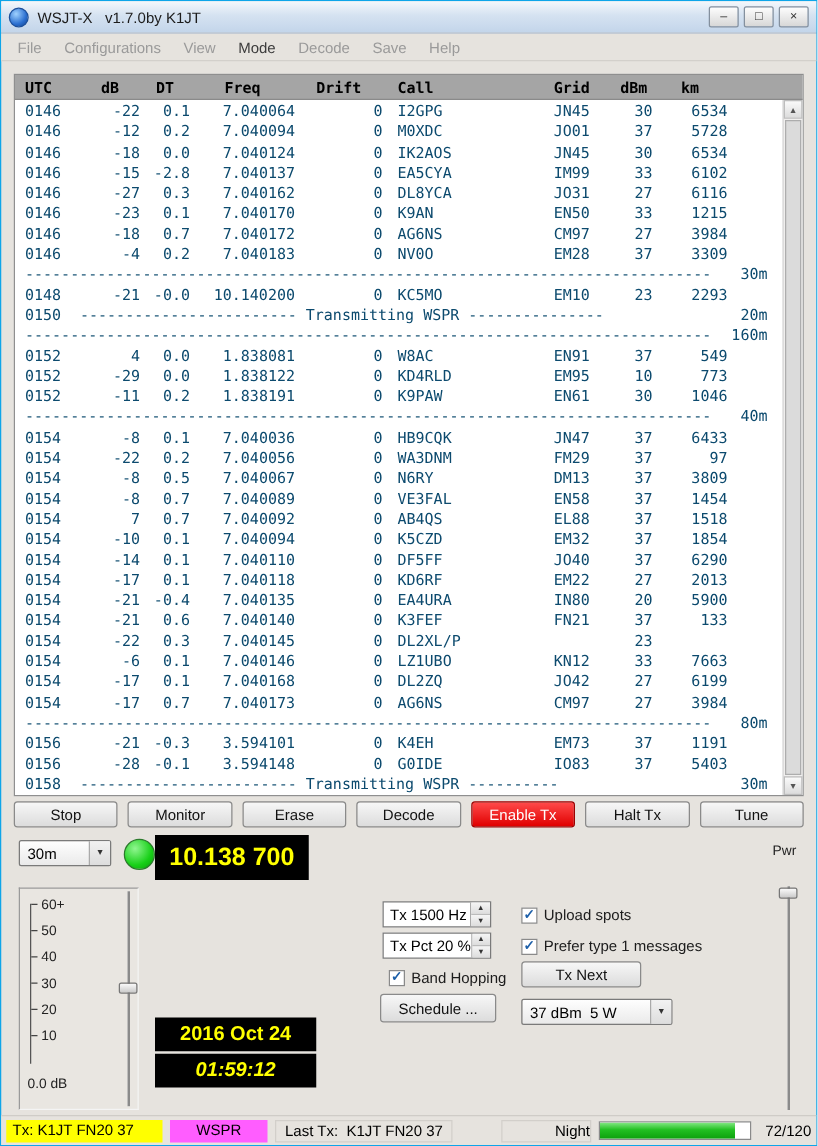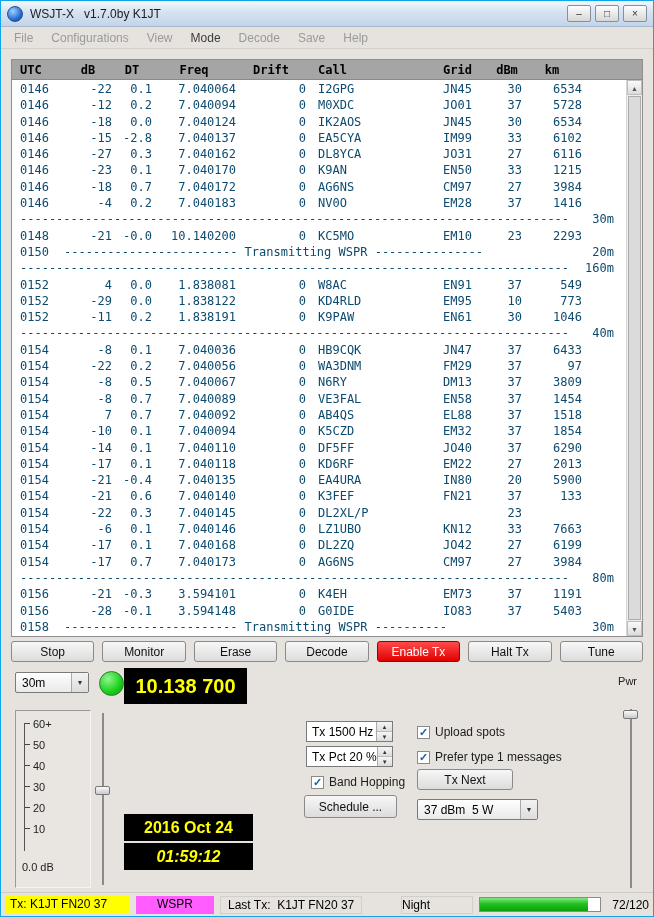--- a/index.html
+++ b/index.html
@@ -45,21 +45,21 @@
   .pbtn { position:absolute; background:linear-gradient(#f7f7f7,#dcdcdc); border:1px solid #8a8a8a; border-radius:3px; font-size:12px; color:#111; display:flex; align-items:center; justify-content:center; }
 
   .combo { position:absolute; height:21px; background:linear-gradient(#fefefe,#eaeaea); border:1px solid #7a7a7a; border-radius:2px; display:flex; align-items:center; font-size:12px; }
   .combo .txt { flex:1; padding-left:6px; white-space:pre; }
   .combo .arrow { width:17px; align-self:stretch; border-left:1px solid #aaa; display:flex; align-items:center; justify-content:center; font-size:7px; color:#333; background:linear-gradient(#f2f2f2,#ddd); }
 
   .indicator { position:absolute; left:98px; top:34px; width:25px; height:25px; border-radius:50%; background:radial-gradient(circle at 35% 30%, #90f690, #18d018 60%, #0a9a0a); border:1px solid #2c7a2c; }
   .freq { position:absolute; left:123px; top:31px; width:123px; height:36px; background:#000; color:#ffff00; font-weight:bold; font-size:20px; display:flex; align-items:center; justify-content:center; white-space:pre; }
   .pwr-label { position:absolute; right:16px; top:38px; font-size:11px; color:#222; }
 
-  .meter { position:absolute; left:14px; top:73px; width:76px; height:178px; background:#e9e6e1; border:1px solid; border-color:#9a9a9a #f4f4f4 #f4f4f4 #9a9a9a; }
+  .meter { position:absolute; left:14px; top:73px; width:96px; height:178px; background:#e9e6e1; border:1px solid; border-color:#9a9a9a #f4f4f4 #f4f4f4 #9a9a9a; }
   .meter-axis { position:absolute; left:8px; top:12px; width:1px; height:128px; background:#555; }
   .meter-scale { position:absolute; left:0; top:2px; }
   .mrow { height:21px; display:flex; align-items:center; padding-left:9px; font-size:11px; color:#222; }
   .mrow .tm { width:5px; height:1px; background:#444; margin-right:3px; }
   .meter-floor { position:absolute; left:6px; bottom:14px; font-size:11px; color:#222; }
 
   .vslider { position:absolute; width:16px; }
   .vslider .groove { position:absolute; left:7px; top:3px; bottom:3px; width:2px; background:#fff; border:1px solid #8a8a8a; }
   .vslider .handle { position:absolute; left:0; width:15px; height:9px; background:linear-gradient(#fafafa,#cacaca); border:1px solid #777; border-radius:2px; }
   .rx-slider { left:94px; top:73px; height:178px; }
@@ -79,21 +79,21 @@
   .clock { position:absolute; left:123px; top:177px; width:129px; }
   .clock .line { height:27px; background:#000; color:#ffff00; font-weight:bold; font-size:16px; display:flex; align-items:center; justify-content:center; }
   .clock .line + .line { margin-top:2px;font-style:italic; }
 
   
   .statusbar { height:24px; flex:0 0 24px; border-top:1px solid #cfccc7; background:#e6e3de; display:flex; align-items:center; padding:0 4px; gap:6px; }
   .sb-seg { height:18px; line-height:17px; font-size:12px; color:#000; }
   .sb-tx { background:#ffff00; width:125px; padding-left:5px; }
   .sb-mode { background:#ff5dff; width:78px; text-align:center; }
   .sb-last { border:1px solid #d2cfca; padding:0 7px; white-space:pre; }
-  .sb-night { border:1px solid #d2cfca; width:72px; text-align:left; margin-left:auto; }
+  .sb-night { border:1px solid #d2cfca; width:72px; text-align:right; margin-left:auto; }
   .sb-progress { width:122px; height:15px; border:1px solid #8a8a8a; background:#fff; position:relative; overflow:hidden; }
   .sb-progress .fill { position:absolute; top:0; bottom:0; left:0; background:linear-gradient(#83e883,#22c022 45%,#0da10d); }
   .sb-count { font-size:12px; width:42px; text-align:right; }
 </style>
 </head>
 <body>
 
 <div class="window">
 
   <div class="titlebar">
@@ -130,21 +130,21 @@
       <span class="c-km">km</span>
     </div>
     <div class="tbody">
         <div class="trow"><span class="c-utc">0146</span><span class="c-db">-22</span><span class="c-dt">0.1</span><span class="c-freq">7.040064</span><span class="c-drift">0</span><span class="c-call">I2GPG</span><span class="c-grid">JN45</span><span class="c-dbm">30</span><span class="c-km">6534</span></div>
         <div class="trow"><span class="c-utc">0146</span><span class="c-db">-12</span><span class="c-dt">0.2</span><span class="c-freq">7.040094</span><span class="c-drift">0</span><span class="c-call">M0XDC</span><span class="c-grid">JO01</span><span class="c-dbm">37</span><span class="c-km">5728</span></div>
         <div class="trow"><span class="c-utc">0146</span><span class="c-db">-18</span><span class="c-dt">0.0</span><span class="c-freq">7.040124</span><span class="c-drift">0</span><span class="c-call">IK2AOS</span><span class="c-grid">JN45</span><span class="c-dbm">30</span><span class="c-km">6534</span></div>
         <div class="trow"><span class="c-utc">0146</span><span class="c-db">-15</span><span class="c-dt">-2.8</span><span class="c-freq">7.040137</span><span class="c-drift">0</span><span class="c-call">EA5CYA</span><span class="c-grid">IM99</span><span class="c-dbm">33</span><span class="c-km">6102</span></div>
         <div class="trow"><span class="c-utc">0146</span><span class="c-db">-27</span><span class="c-dt">0.3</span><span class="c-freq">7.040162</span><span class="c-drift">0</span><span class="c-call">DL8YCA</span><span class="c-grid">JO31</span><span class="c-dbm">27</span><span class="c-km">6116</span></div>
         <div class="trow"><span class="c-utc">0146</span><span class="c-db">-23</span><span class="c-dt">0.1</span><span class="c-freq">7.040170</span><span class="c-drift">0</span><span class="c-call">K9AN</span><span class="c-grid">EN50</span><span class="c-dbm">33</span><span class="c-km">1215</span></div>
         <div class="trow"><span class="c-utc">0146</span><span class="c-db">-18</span><span class="c-dt">0.7</span><span class="c-freq">7.040172</span><span class="c-drift">0</span><span class="c-call">AG6NS</span><span class="c-grid">CM97</span><span class="c-dbm">27</span><span class="c-km">3984</span></div>
-        <div class="trow"><span class="c-utc">0146</span><span class="c-db">-4</span><span class="c-dt">0.2</span><span class="c-freq">7.040183</span><span class="c-drift">0</span><span class="c-call">NV0O</span><span class="c-grid">EM28</span><span class="c-dbm">37</span><span class="c-km">1416</span></div>
+        <div class="trow"><span class="c-utc">0146</span><span class="c-db">-4</span><span class="c-dt">0.2</span><span class="c-freq">7.040183</span><span class="c-drift">0</span><span class="c-call">NV0O</span><span class="c-grid">EM28</span><span class="c-dbm">37</span><span class="c-km">3309</span></div>
         <div class="srow"><span class="dashtext">----------------------------------------------------------------------------</span><span class="band">30m</span></div>
         <div class="trow"><span class="c-utc">0148</span><span class="c-db">-21</span><span class="c-dt">-0.0</span><span class="c-freq">10.140200</span><span class="c-drift">0</span><span class="c-call">KC5MO</span><span class="c-grid">EM10</span><span class="c-dbm">23</span><span class="c-km">2293</span></div>
         <div class="srow"><span class="su">0150</span><span class="dashtext">------------------------ Transmitting WSPR ---------------</span><span class="band">20m</span></div>
         <div class="srow"><span class="dashtext">----------------------------------------------------------------------------</span><span class="band">160m</span></div>
         <div class="trow"><span class="c-utc">0152</span><span class="c-db">4</span><span class="c-dt">0.0</span><span class="c-freq">1.838081</span><span class="c-drift">0</span><span class="c-call">W8AC</span><span class="c-grid">EN91</span><span class="c-dbm">37</span><span class="c-km">549</span></div>
         <div class="trow"><span class="c-utc">0152</span><span class="c-db">-29</span><span class="c-dt">0.0</span><span class="c-freq">1.838122</span><span class="c-drift">0</span><span class="c-call">KD4RLD</span><span class="c-grid">EM95</span><span class="c-dbm">10</span><span class="c-km">773</span></div>
         <div class="trow"><span class="c-utc">0152</span><span class="c-db">-11</span><span class="c-dt">0.2</span><span class="c-freq">1.838191</span><span class="c-drift">0</span><span class="c-call">K9PAW</span><span class="c-grid">EN61</span><span class="c-dbm">30</span><span class="c-km">1046</span></div>
         <div class="srow"><span class="dashtext">----------------------------------------------------------------------------</span><span class="band">40m</span></div>
         <div class="trow"><span class="c-utc">0154</span><span class="c-db">-8</span><span class="c-dt">0.1</span><span class="c-freq">7.040036</span><span class="c-drift">0</span><span class="c-call">HB9CQK</span><span class="c-grid">JN47</span><span class="c-dbm">37</span><span class="c-km">6433</span></div>
         <div class="trow"><span class="c-utc">0154</span><span class="c-db">-22</span><span class="c-dt">0.2</span><span class="c-freq">7.040056</span><span class="c-drift">0</span><span class="c-call">WA3DNM</span><span class="c-grid">FM29</span><span class="c-dbm">37</span><span class="c-km">97</span></div>

